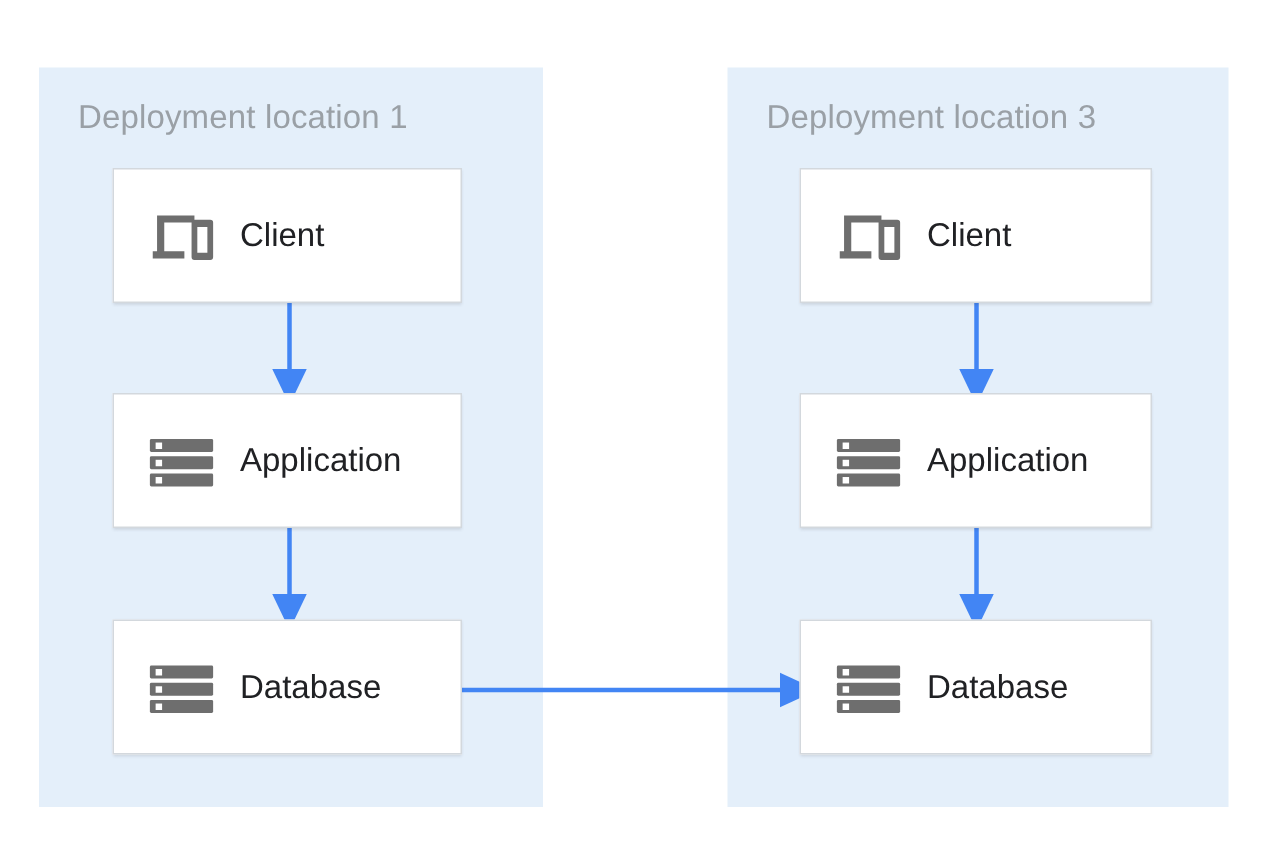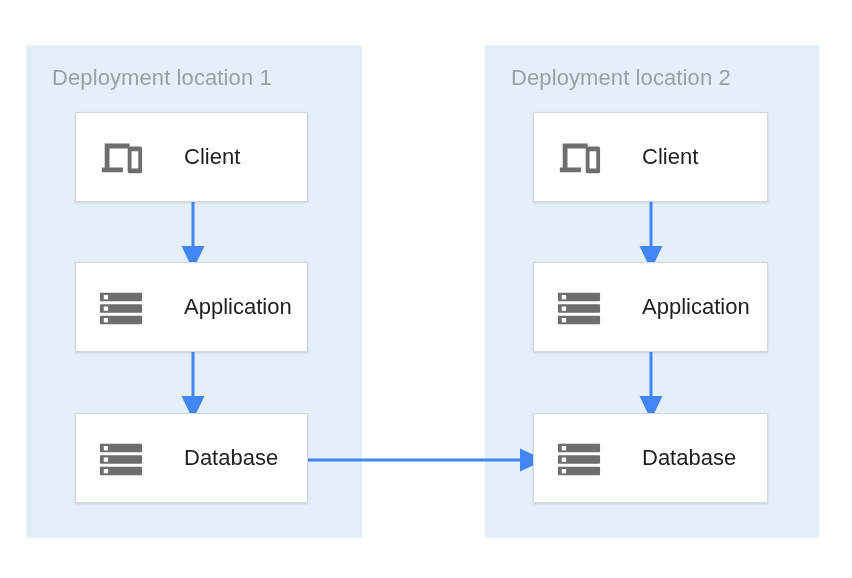--- a/index.html
+++ b/index.html
@@ -48,21 +48,21 @@
     box-shadow: 0 1px 2px rgba(60,64,67,0.16);
   }
   .node-icon {
     width: 46px;
     height: 46px;
     margin-left: 22px;
     flex: 0 0 auto;
     display: block;
   }
   .node-label {
-    margin-left: 40px;
+    margin-left: 16px;
     font-size: 22px;
     color: #202124;
     font-family: "Liberation Sans", sans-serif;
     white-space: nowrap;
   }
 
   
   #node-client-1 { left: 75px; top: 112px; width: 233px; height: 90px; }
   #node-app-1    { left: 75px; top: 262px; width: 233px; height: 90px; }
   #node-db-1     { left: 75px; top: 413px; width: 233px; height: 90px; }
@@ -85,21 +85,21 @@
 </head>
 <body>
 
 <div id="canvas">
 
   <div class="zone" id="zone-1">
     <span class="zone-title">Deployment location 1</span>
   </div>
 
   <div class="zone" id="zone-2">
-    <span class="zone-title">Deployment location 2</span>
+    <span class="zone-title">Deployment location 3</span>
   </div>
 
   <svg class="connector" id="conn-v1a" viewBox="0 0 60 74" xmlns="http://www.w3.org/2000/svg">
     <line x1="30" y1="0" x2="30" y2="52" stroke="#4285F4" stroke-width="3"></line>
     <polygon points="18.5,50 41.5,50 30,74" fill="#4285F4"></polygon>
   </svg>
 
   <svg class="connector" id="conn-v1b" viewBox="0 0 60 74" xmlns="http://www.w3.org/2000/svg">
     <line x1="30" y1="0" x2="30" y2="52" stroke="#4285F4" stroke-width="3"></line>
     <polygon points="18.5,50 41.5,50 30,74" fill="#4285F4"></polygon>

